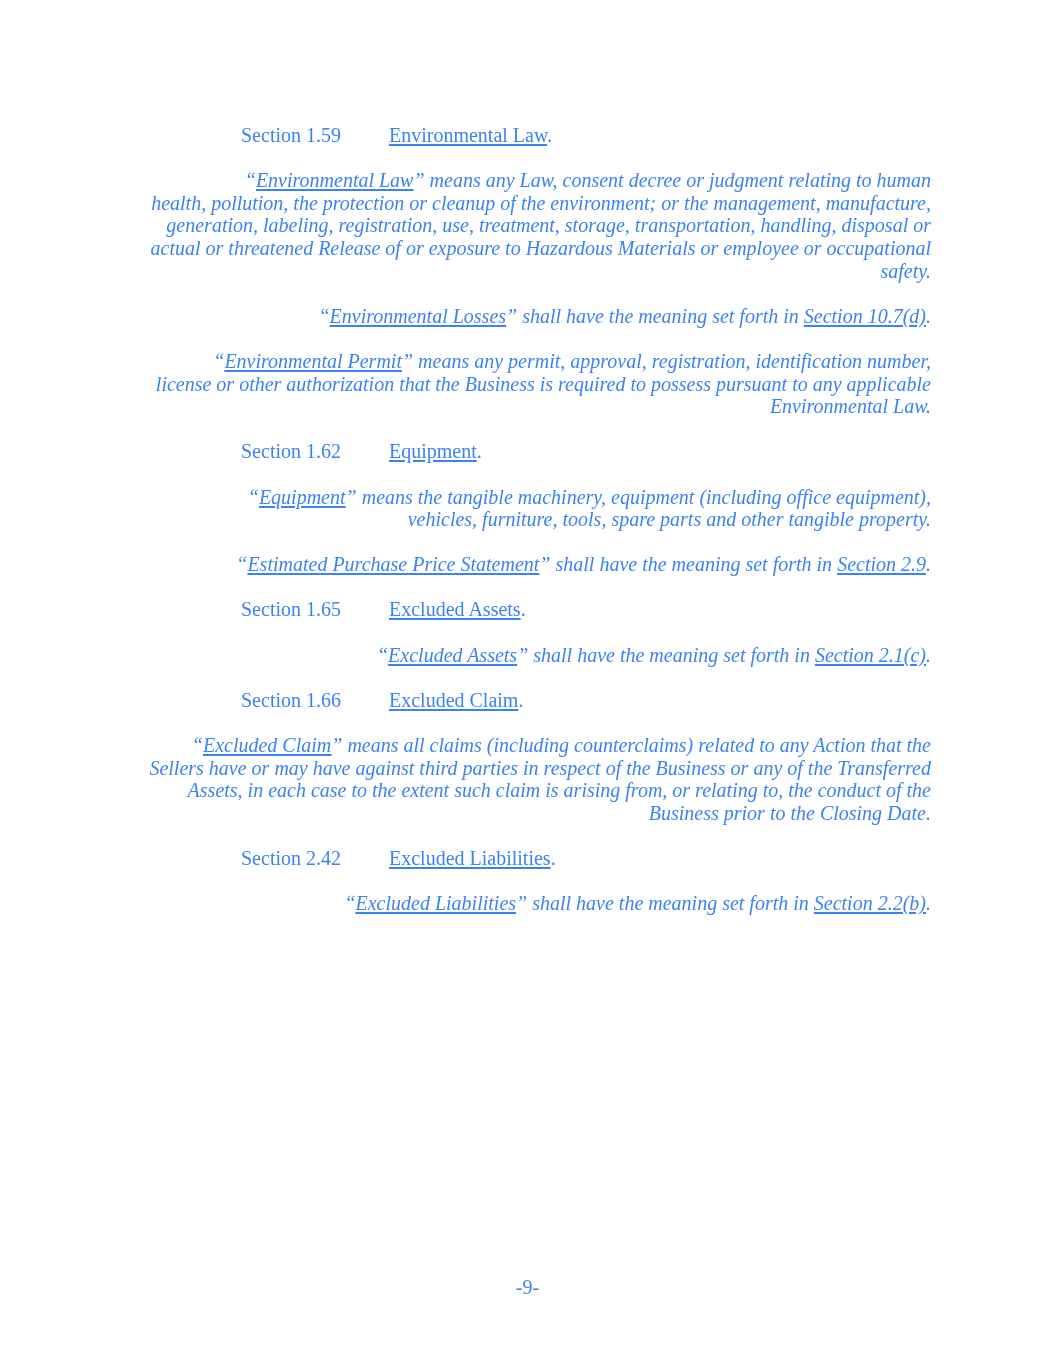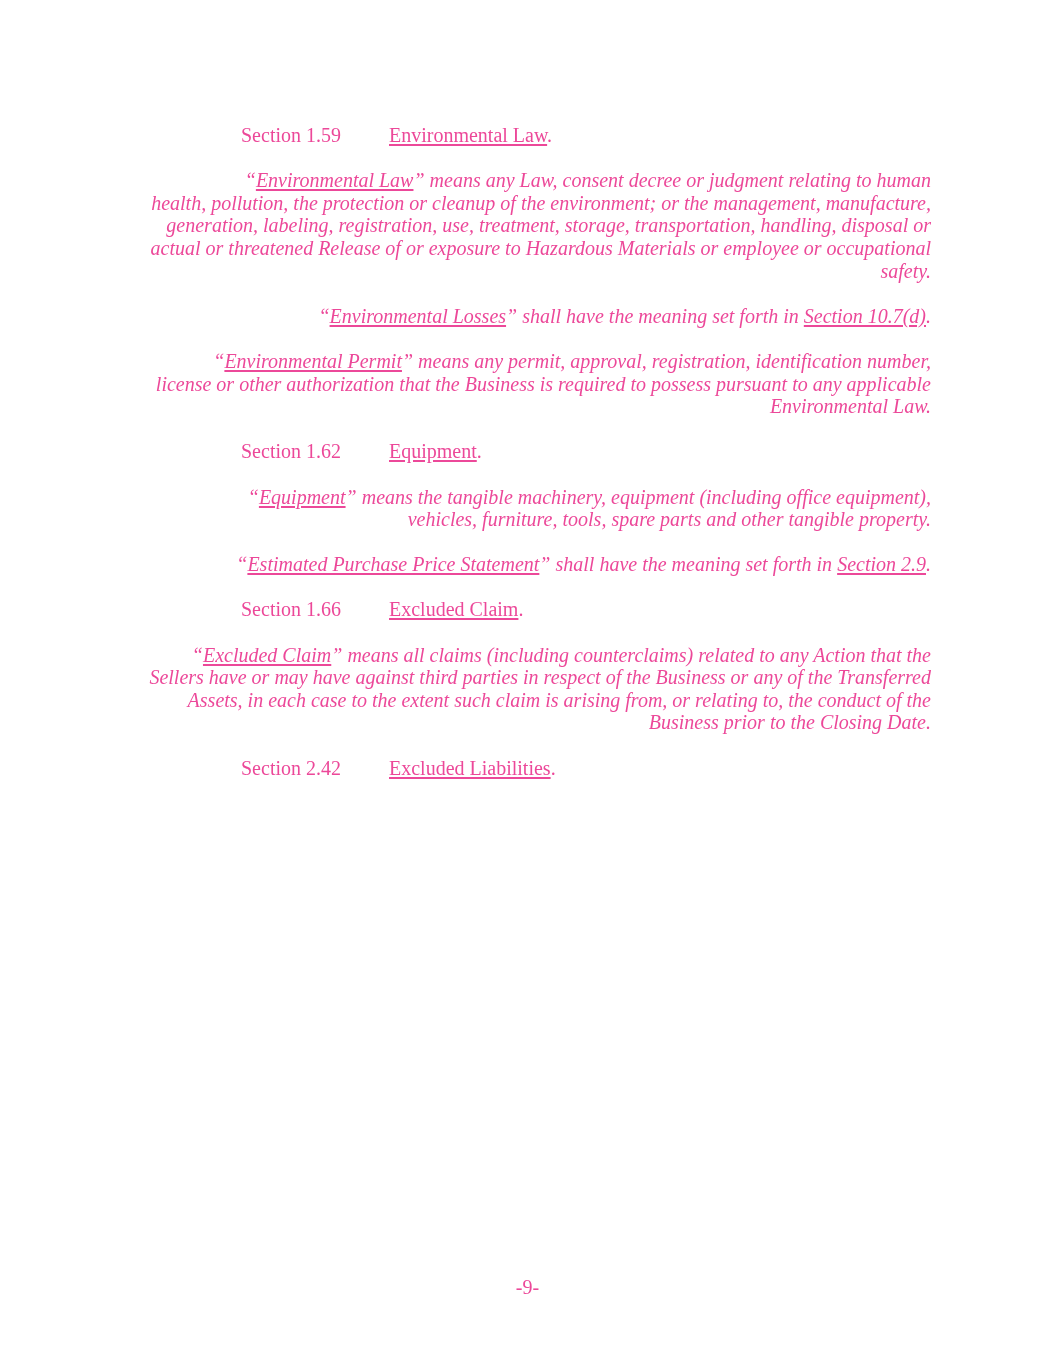--- a/index.html
+++ b/index.html
@@ -5,21 +5,21 @@
   html, body {
     margin: 0;
     padding: 0;
     background: #ffffff;
   }
   .page {
     position: relative;
     width: 1055px;
     height: 1365px;
     background: #ffffff;
-    color: #ec4899;
+    color: #3b82f6;
     font-family: "Liberation Serif", serif;
     font-size: 20px;
     line-height: 22.6px;
     overflow: hidden;
   }
   .content {
     position: absolute;
     left: 124px;
     top: 124px;
     width: 807px;
@@ -72,24 +72,29 @@
   <div>
     <p class="section-heading"><span class="section-label">Section 1.62</span><span class="section-title"><span class="u">Equipment</span><span>.</span></span></p>
     <p class="section-body"><span>“</span><span class="u">Equipment</span><span>” means the tangible machinery, equipment (including office equipment), vehicles, furniture, tools, spare parts and other tangible property.</span></p>
   </div>
 
 
   <div>
     <p class="section-body"><span>“</span><span class="u">Estimated Purchase Price Statement</span><span>” shall have the meaning set forth in </span><span class="u">Section 2.9</span><span>.</span></p>
   </div>
 
+  <div>
+    <p class="section-heading"><span class="section-label">Section 1.65</span><span class="section-title"><span class="u">Excluded Assets</span><span>.</span></span></p>
+    <p class="section-body"><span>“</span><span class="u">Excluded Assets</span><span>” shall have the meaning set forth in </span><span class="u">Section 2.1(c)</span><span>.</span></p>
+  </div>
 
   <div>
     <p class="section-heading"><span class="section-label">Section 1.66</span><span class="section-title"><span class="u">Excluded Claim</span><span>.</span></span></p>
     <p class="section-body"><span>“</span><span class="u">Excluded Claim</span><span>” means all claims (including counterclaims) related to any Action that the Sellers have or may have against third parties in respect of the Business or any of the Transferred Assets, in each case to the extent such claim is arising from, or relating to, the conduct of the Business prior to the Closing Date.</span></p>
   </div>
 
   <div>
     <p class="section-heading"><span class="section-label">Section 2.42</span><span class="section-title"><span class="u">Excluded Liabilities</span><span>.</span></span></p>
+    <p class="section-body"><span>“</span><span class="u">Excluded Liabilities</span><span>” shall have the meaning set forth in </span><span class="u">Section 2.2(b)</span><span>.</span></p>
   </div>
 </div>
   <div class="footer">-9-</div>
 </div>
 
 </body></html>

